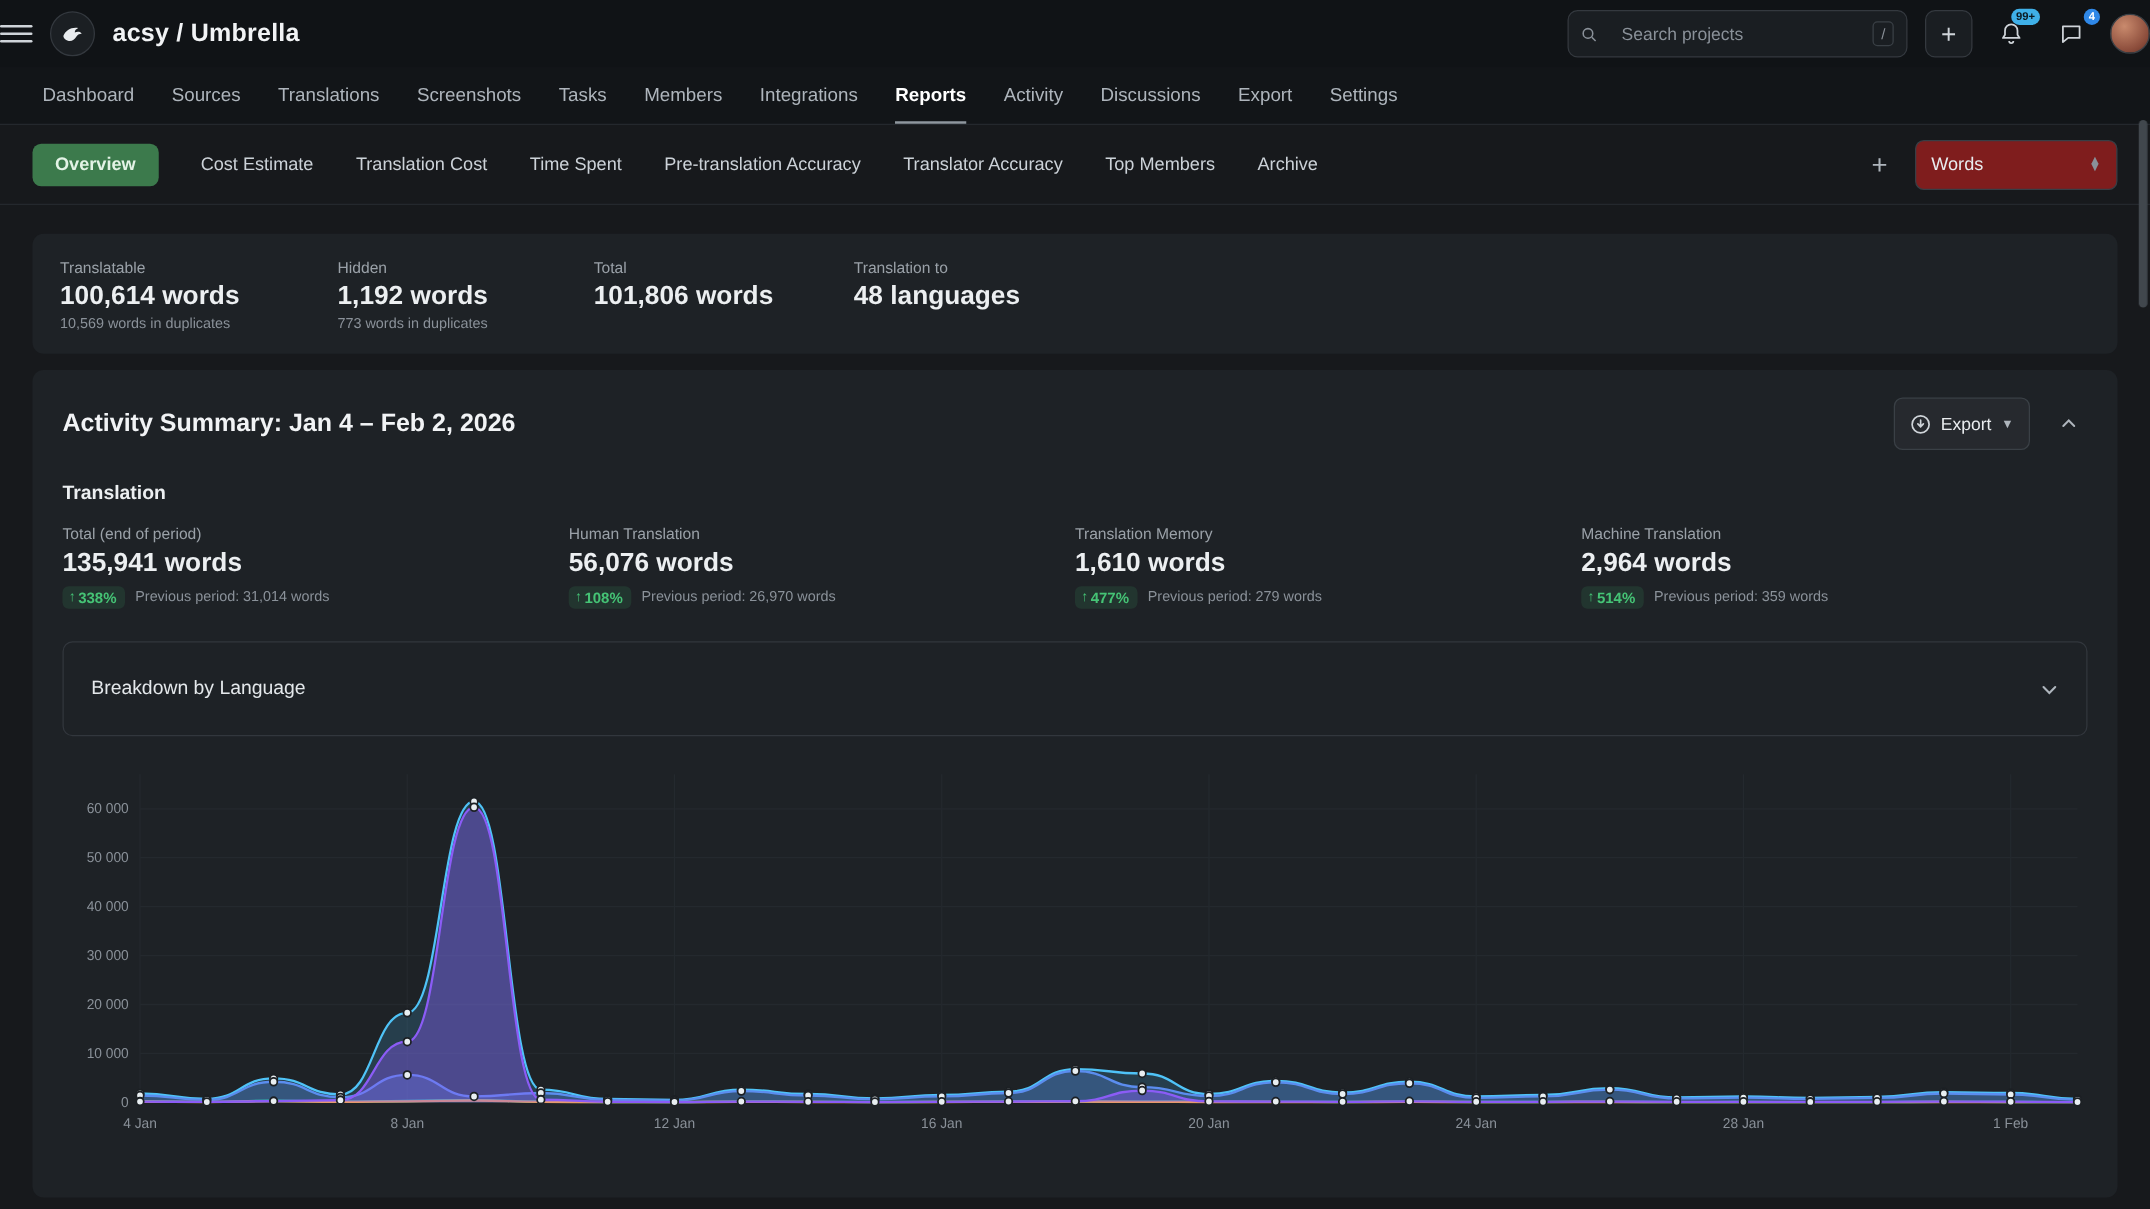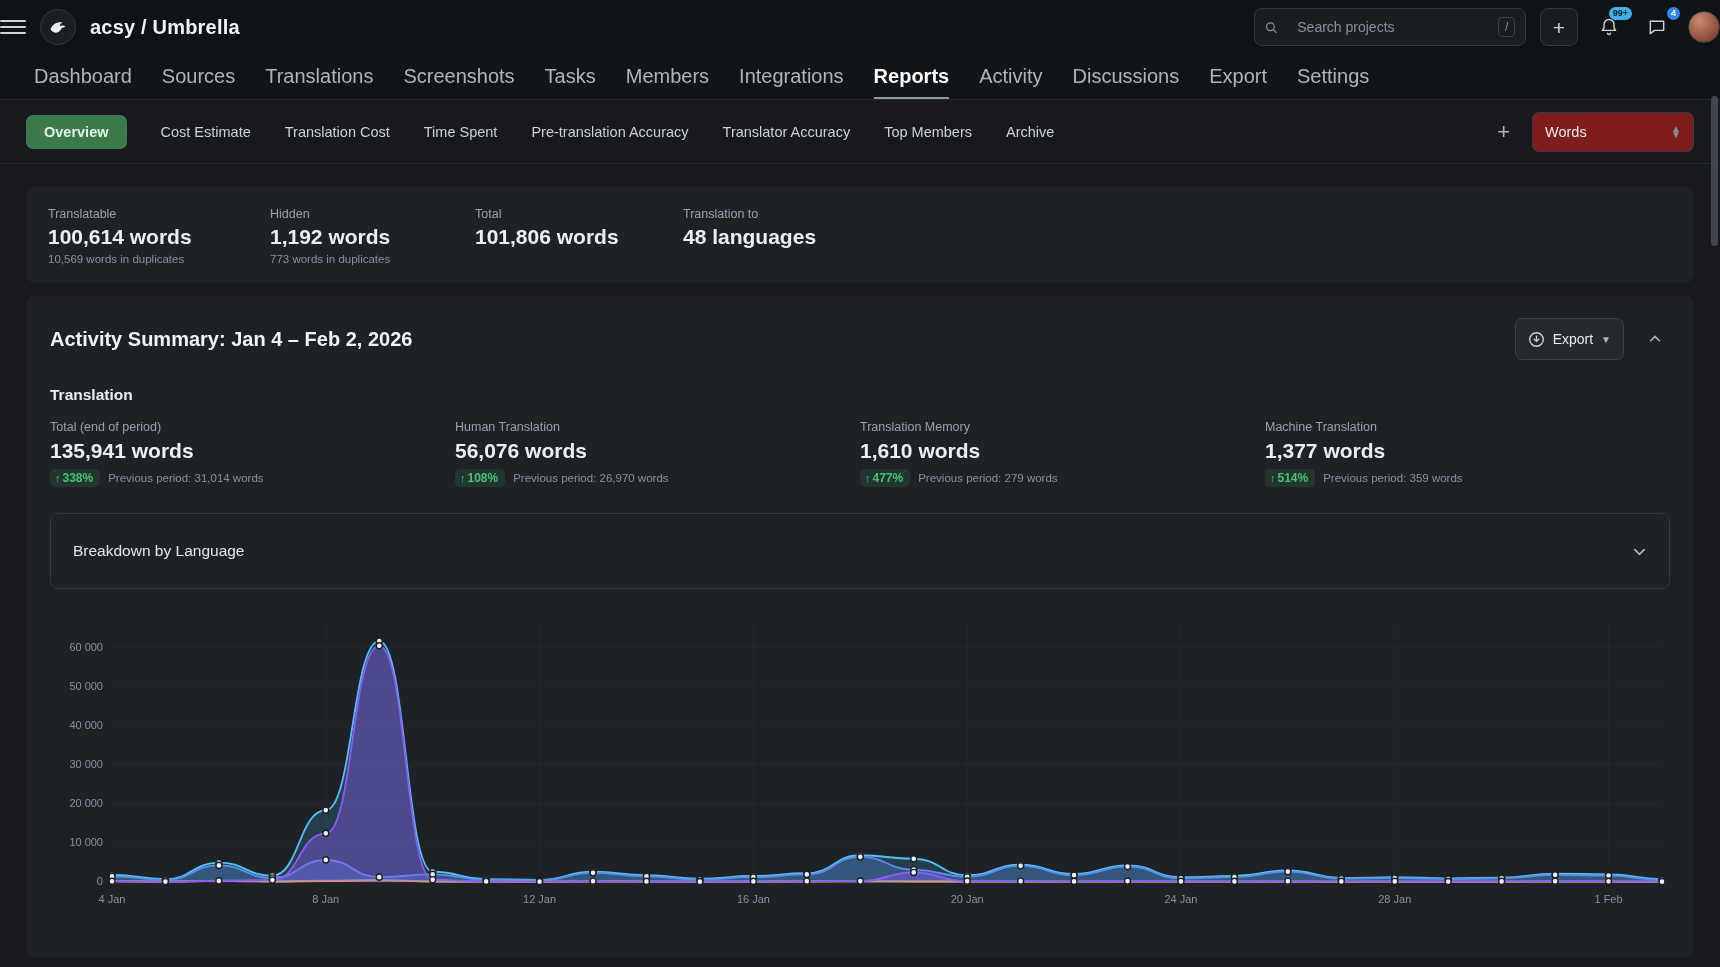--- a/index.html
+++ b/index.html
@@ -26,21 +26,21 @@
   .icon-btn { position:relative; width:34px; height:34px; display:flex; align-items:center; justify-content:center; cursor:pointer; }
   .badge { position:absolute; top:-3px; right:-6px; background:#3fb0e8; color:#0b1a22; font-size:9px; font-weight:700;
     border-radius:8px; padding:1px 4px; line-height:1.2; }
   .badge.blue { background:#2f88e8; color:#fff; }
   .avatar { width:32px; height:32px; border-radius:50%;
     background: radial-gradient(circle at 35% 30%, #c98a6d, #8a4b3a 70%, #5e3226); border:1px solid #3a4046; cursor:pointer; }
 
   
   .mainnav { height:46px; background:#121518; border-bottom:1px solid #24282d; display:flex; align-items:stretch;
     padding:0 34px; gap:30px; }
-  .mainnav .tab { display:flex; align-items:center; font-size:20px; color:#aeb5bc; cursor:pointer;
+  .mainnav .tab { display:flex; align-items:center; font-size:15px; color:#aeb5bc; cursor:pointer;
     border-bottom:2px solid transparent; padding-top:2px; }
   .mainnav .tab.active { color:#ffffff; font-weight:700; border-bottom-color:#8f979e; }
 
   
   .subnav { height:64px; display:flex; align-items:center; padding:0 26px; gap:34px; border-bottom:1px solid #24282d; }
   .pill { background:#3c7a4c; color:#e3f3e6; font-size:14.5px; font-weight:600; padding:9px 18px; border-radius:7px; cursor:pointer; }
   .subtab { font-size:14.5px; color:#ccd2d8; cursor:pointer; }
   .subnav-right { margin-left:auto; display:flex; align-items:center; gap:22px; }
   .plus-ghost { color:#aeb5bc; font-size:22px; cursor:pointer; line-height:1; }
   .select { width:162px; height:40px; background:#7f1d1d; border:1px solid #383e45; border-radius:7px;
@@ -229,21 +229,21 @@
     <div class="metric">
       <div class="lbl">Translation Memory</div>
       <div class="val">1,610 words</div>
       <div class="sub">
           <span class="chg">477%</span>
         <span class="prev">Previous period: 279 words</span>
         </div>
     </div>
     <div class="metric">
       <div class="lbl">Machine Translation</div>
-      <div class="val">1,377 words</div>
+      <div class="val">2,964 words</div>
       <div class="sub">
           <span class="chg">514%</span>
         <span class="prev">Previous period: 359 words</span>
         </div>
     </div>
   </div>
 
   <div class="breakdown">
     <span class="lbl">Breakdown by Language</span>
     <svg class="chev" width="15" height="15" viewBox="0 0 16 16">

